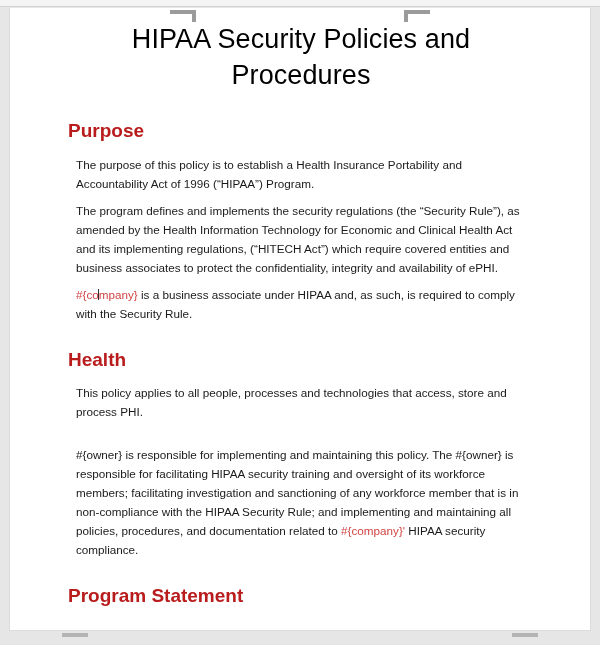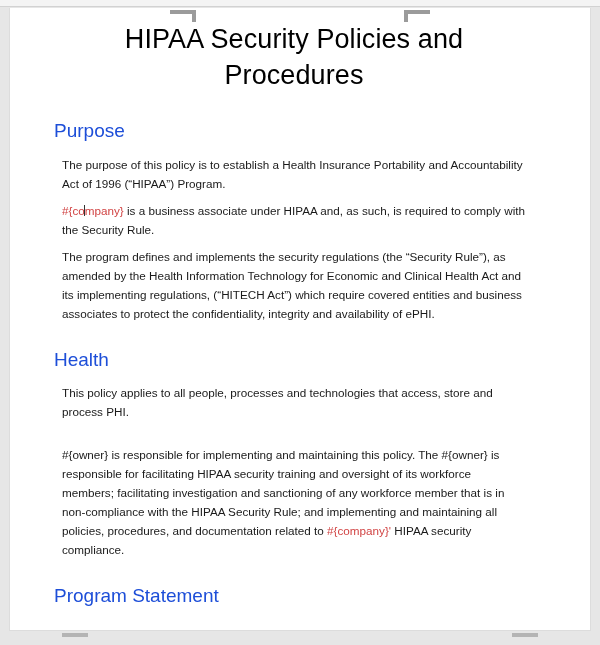--- a/index.html
+++ b/index.html
@@ -67,39 +67,39 @@
     width: 4px; height: 12px;
     background: #9b9b9b;
   }
   .margin-marker.bl { bottom: 8px; left: 62px; background: #b4b4b4; }
   .margin-marker.br { bottom: 8px; right: 62px; background: #b4b4b4; }
 
   
   .doc-body {
     position: absolute;
     top: 0; left: 0; right: 0; bottom: 0;
-    padding: 14px 56px 0 44px;
+    padding: 14px 56px 0 58px;
   }
 
   .doc-title {
     font-size: 27px;
     font-weight: 400;
     line-height: 1.32;
     text-align: center;
     color: #000000;
     margin: 0 0 26px 0;
     letter-spacing: 0.1px;
   }
 
   .section { margin: 0; }
 
   .section-heading {
     font-size: 19px;
-    font-weight: 400;
-    color: #1d4ed8;
+    font-weight: 700;
+    color: #b91c1c;
     margin: 0 0 13px 0;
     line-height: 1.25;
   }
 
   .section + .section { margin-top: 24px; }
 
   .para {
     font-size: 11.7px;
     line-height: 1.62;
     color: #1a1a1a;
@@ -131,22 +131,22 @@
   <div class="margin-marker tr"></div>
 
   <div class="page-sheet">
     <div class="doc-body">
 
       <h1 class="doc-title">HIPAA Security Policies and Procedures</h1>
 
       <div class="section">
         <h2 class="section-heading">Purpose</h2>
         <p class="para">The purpose of this policy is to establish a Health Insurance Portability and Accountability Act of 1996 (“HIPAA”) Program.</p>
+        <p class="para">The program defines and implements the security regulations (the “Security Rule”), as amended by the Health Information Technology for Economic and Clinical Health Act and its implementing regulations, (“HITECH Act”) which require covered entities and business associates to protect the confidentiality, integrity and availability of ePHI.</p>
         <p class="para"><span class="ph-red">#{co</span><span class="caret"></span><span class="ph-red">mpany}</span><span> is a business associate under HIPAA and, as such, is required to comply with the Security Rule.</span></p>
-        <p class="para">The program defines and implements the security regulations (the “Security Rule”), as amended by the Health Information Technology for Economic and Clinical Health Act and its implementing regulations, (“HITECH Act”) which require covered entities and business associates to protect the confidentiality, integrity and availability of ePHI.</p>
       </div>
 
       <div class="section">
         <h2 class="section-heading">Health</h2>
         <p class="para">This policy applies to all people, processes and technologies that access, store and process PHI.</p>
       </div>
 
       <div class="section">
         <p class="para"><span>#{owner} is responsible for implementing and maintaining this policy. The #{owner} is responsible for facilitating HIPAA security training and oversight of its workforce members; facilitating investigation and sanctioning of any workforce member that is in non-compliance with the HIPAA Security Rule; and implementing and maintaining all policies, procedures, and documentation related to </span><span class="ph-red">#{company}'</span><span> HIPAA security compliance.</span></p>
       </div>

